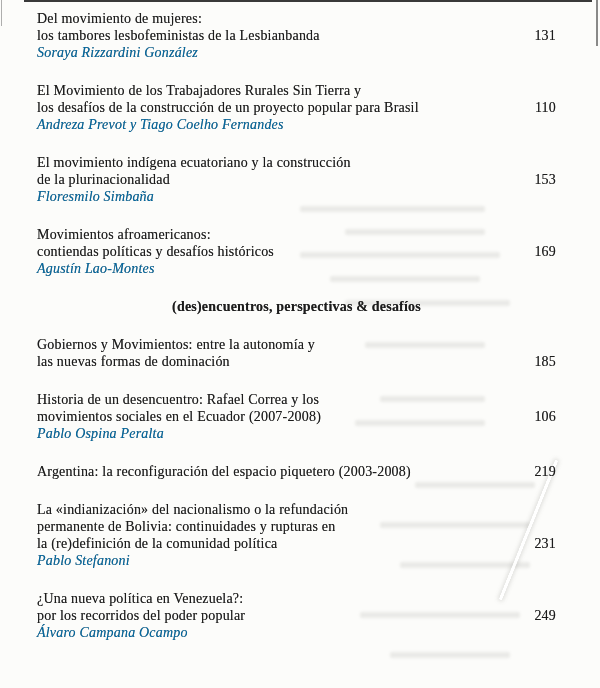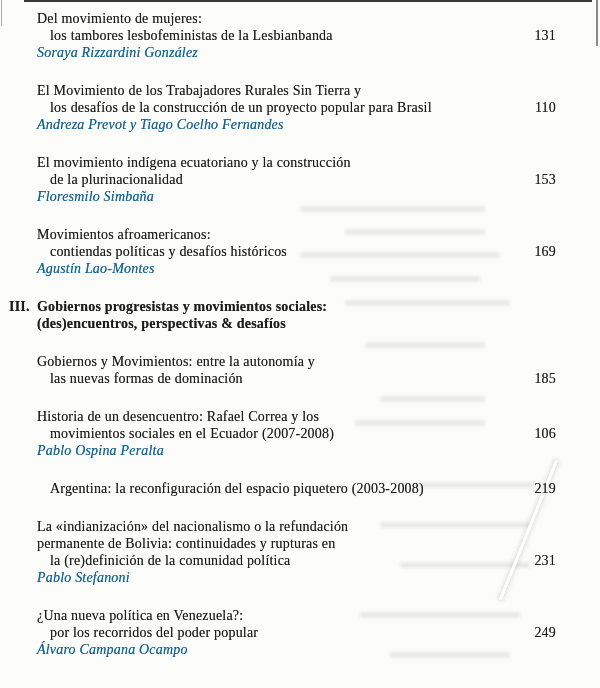--- a/index.html
+++ b/index.html
@@ -66,39 +66,39 @@
     letter-spacing: .2px;
     text-shadow: 0 0 .4px rgba(20,20,20,.55);
   }
   .entry { margin-bottom: 21px; }
   .tline { white-space: nowrap; }
   .tline.last {
     display: flex;
     justify-content: space-between;
     align-items: baseline;
   }
-  .tline.last .ttext { white-space: nowrap; margin-left: 13px; }
+  .tline.last .ttext { white-space: nowrap; }
   .pagenum {
     margin-left: 12px;
     text-align: right;
   }
   .author {
     font-style: italic;
     color: #0369a1;
   }
   .heading {
     font-weight: bold;
     margin-left: -28px;
     margin-bottom: 21px;
   }
   .heading .hnum {
     display: inline-block;
     width: 28px;
   }
-  .heading .hline2 { margin-left: 28px; }
+  .heading .hline2 { margin-left: 28px; text-align: center; }
 </style>
 </head>
 <body>
 
 <div class="scan-page">
 
   <div class="edge-top"></div>
   <div class="edge-right"></div>
   <div class="edge-left"></div>
   <div class="ghost" style="top:206px; left:300px; width:185px;"></div>
@@ -148,23 +148,20 @@
     <div class="entry">
       <div class="tline">Movimientos afroamericanos:</div>
       <div class="tline last">
         <span class="ttext">contiendas políticas y desafíos históricos</span>
         <span class="pagenum">169</span>
       </div>
       <div class="author">Agustín Lao-Montes</div>
     </div>
 
     <div class="heading">
-      <div class="hline1">
-        <span class="hnum">III.</span><span>Gobiernos progresistas y movimientos sociales:</span>
-      </div>
       <div class="hline2">(des)encuentros, perspectivas &amp; desafíos</div>
     </div>
 
     <div class="entry">
       <div class="tline">Gobiernos y Movimientos: entre la autonomía y</div>
       <div class="tline last">
         <span class="ttext">las nuevas formas de dominación</span>
         <span class="pagenum">185</span>
       </div>
     </div>

